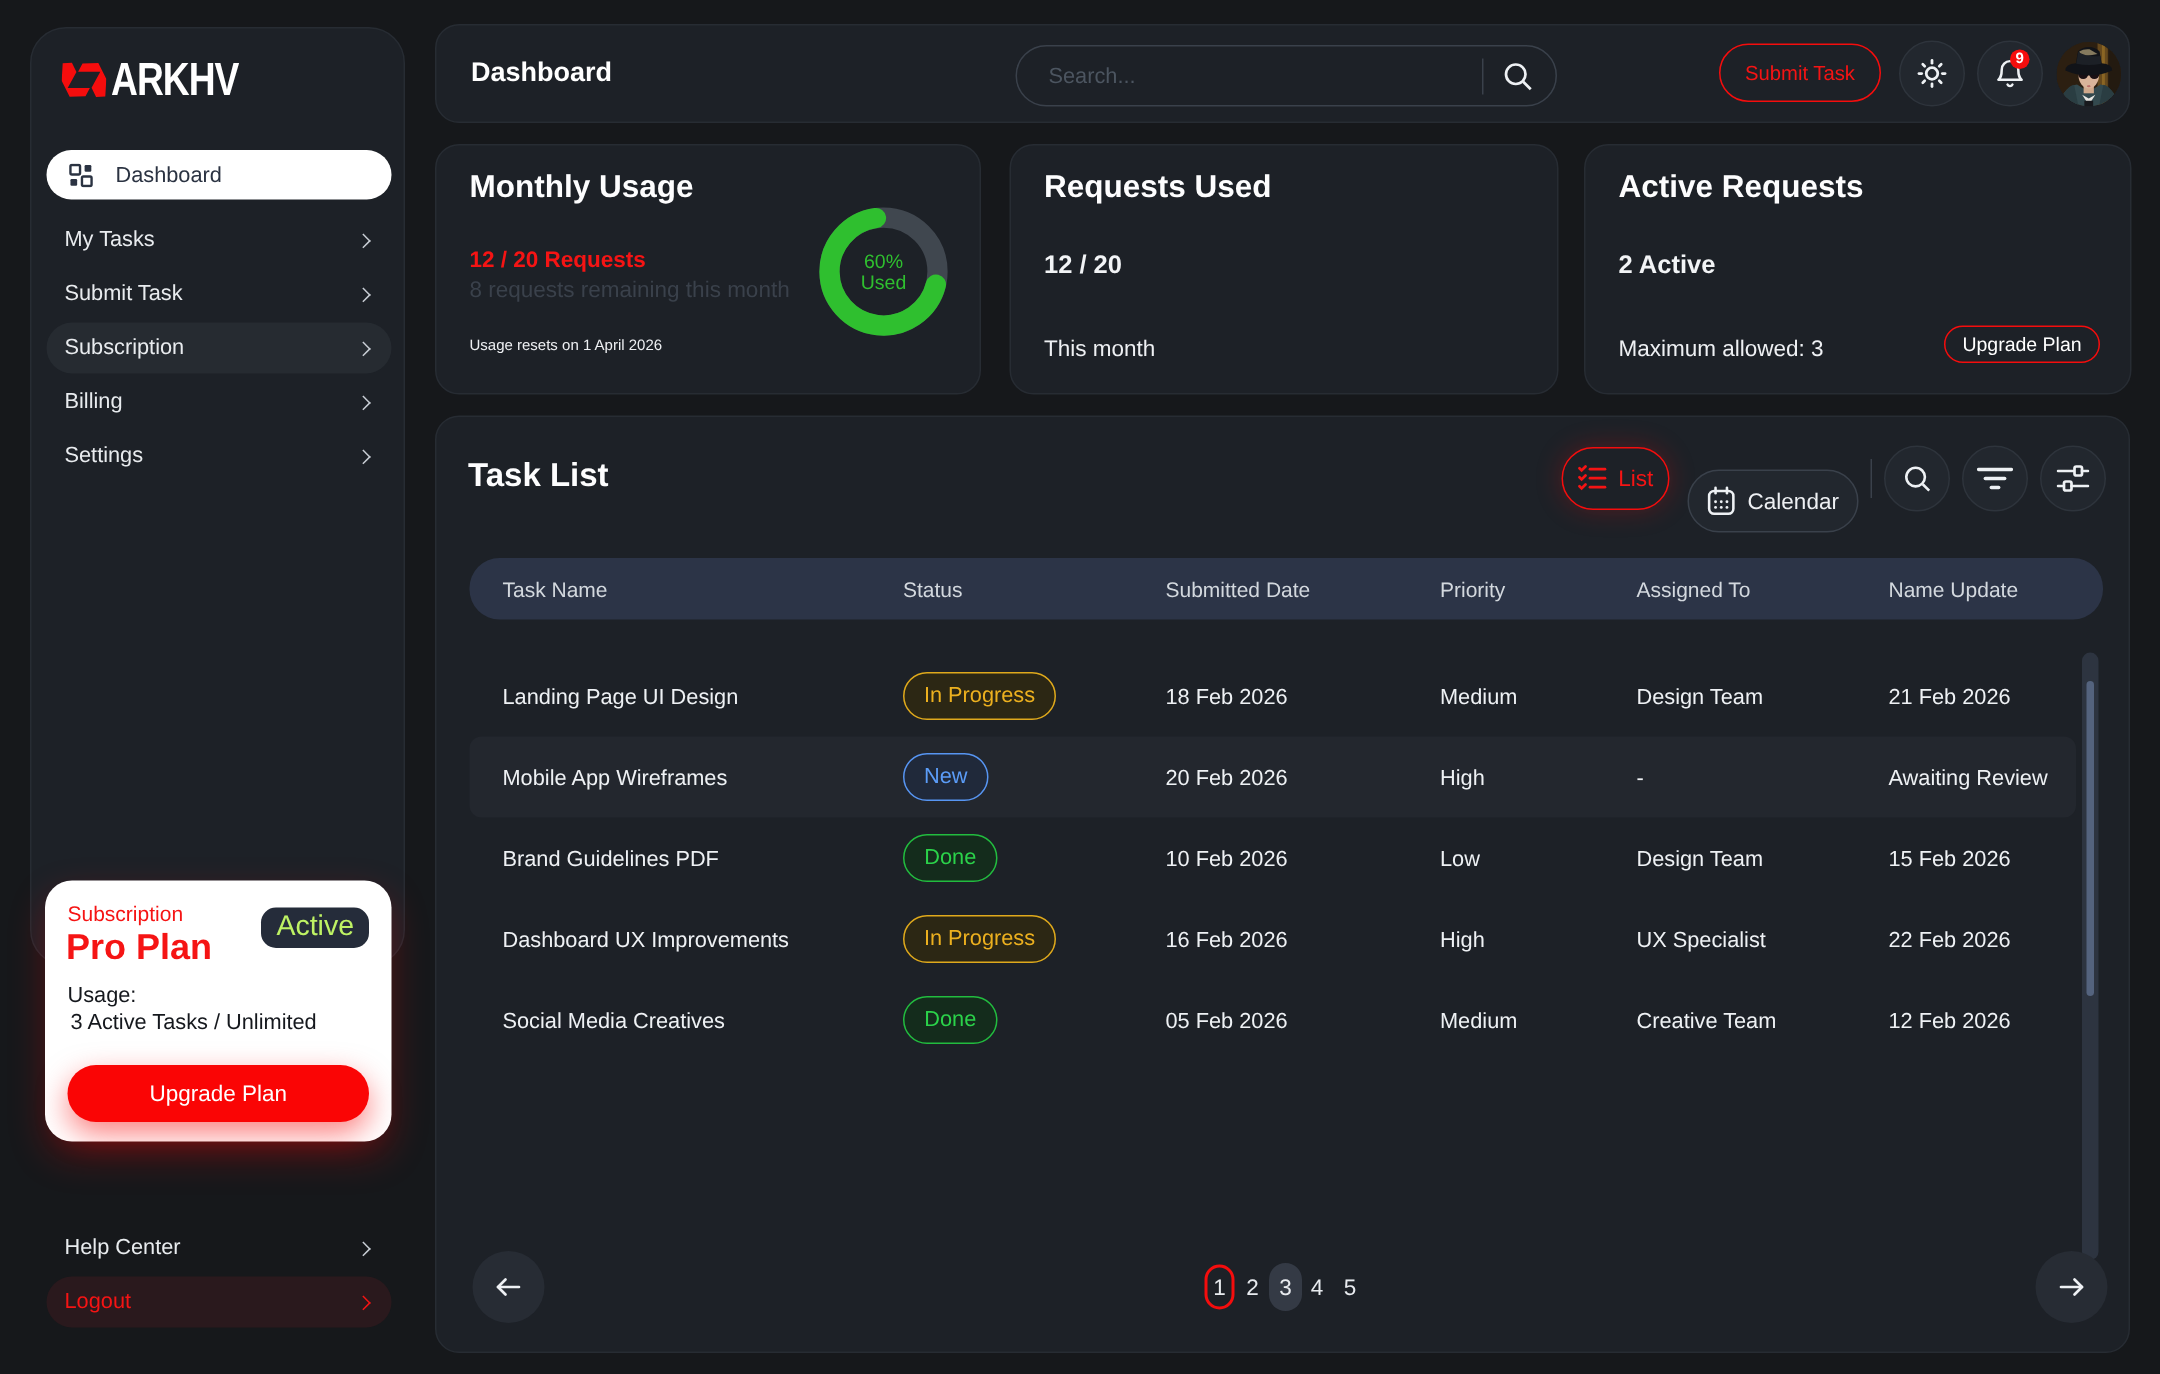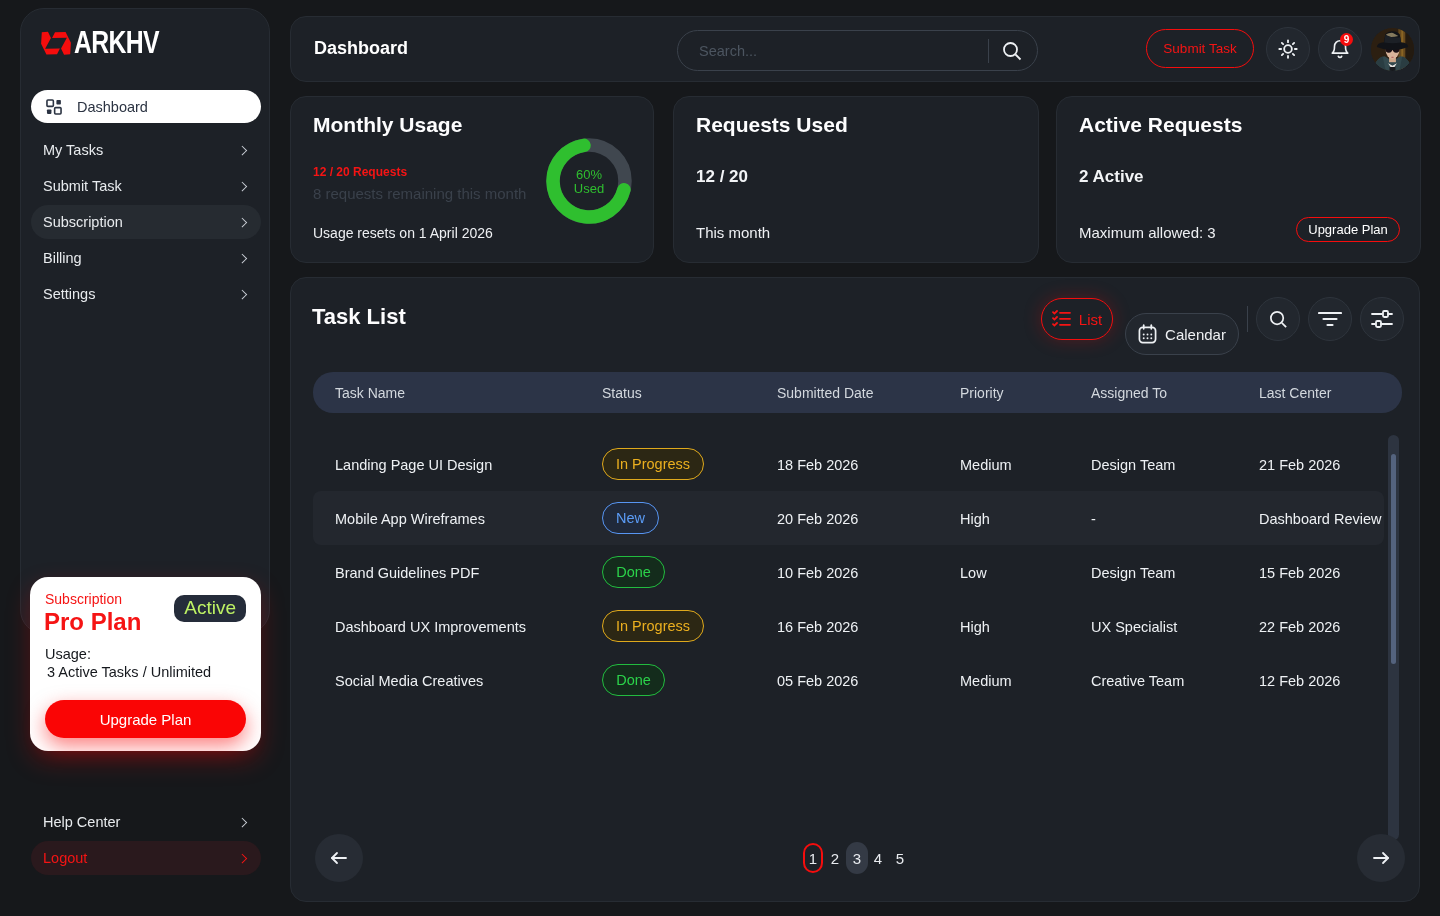--- a/index.html
+++ b/index.html
@@ -1,21 +1,21 @@
 <!DOCTYPE html>
 <html><head>
 <meta charset="utf-8">
 <style>
   * { margin:0; padding:0; box-sizing:border-box; }
   html,body { width:1440px; height:916px; background:#16181b; font-family:"Liberation Sans", sans-serif; overflow:hidden; }
   .panel { position:absolute; background:#1d2127; border:1px solid #272c33; border-radius:16px; }
   svg { display:block; }
 
   
-  #sidebar { left:20px; top:8px; width:250px; height:626px; border-radius:24px; }
+  #sidebar { left:20px; top:18px; width:250px; height:626px; border-radius:24px; }
   #logo-ic { position:absolute; left:20px; top:21.5px; }
   #logo-txt { position:absolute; left:53px; top:15.5px; color:#fff; font-size:31px; font-weight:bold; letter-spacing:-0.8px; transform:scaleX(0.80); transform-origin:left center; }
   .navpill { position:absolute; left:10px; width:230px; height:33px; border-radius:17px; display:flex; align-items:center; }
   #nav-dash { top:81px; background:#fff; color:#2b3342; font-size:14.5px; font-weight:500;}
   #nav-dash .ic { margin-left:15px; margin-right:15px; }
   .menuitem { position:absolute; left:10px; width:230px; height:34px; display:flex; align-items:center; color:#e8ebee; font-size:14.5px; }
   .menuitem span { margin-left:12px; }
   .menuitem .chev { position:absolute; right:16px; margin:0; }
   .chev { width:6.5px; height:6.5px; border-right:1.7px solid #c9ced5; border-top:1.7px solid #c9ced5; transform:rotate(45deg); }
   #mi1 { top:124px; } #mi2 { top:160px; }
@@ -47,23 +47,23 @@
   #btn-bell { left:1027px; top:10px; }
   #bellbadge { position:absolute; left:1049px; top:16px; width:13px; height:13px; background:#f50d0d; border-radius:50%; color:#fff; font-size:10px; font-weight:bold; display:flex; align-items:center; justify-content:center; }
   #avatar { position:absolute; left:1080px; top:11px; width:43px; height:43px; border-radius:50%; overflow:hidden; }
 
   
   .scard { top:96px; height:167px; }
   #c1 { left:290px; width:364px; }
   #c2 { left:673px; width:366px; }
   #c3 { left:1056px; width:365px; }
   .scard .t { position:absolute; left:22px; top:16px; font-size:21px; font-weight:bold; color:#fdfdfe; }
-  #c1 .r1 { position:absolute; left:22px; top:68px; font-size:12px; font-weight:bold; color:#f51414; }
+  #c1 .r1 { position:absolute; left:22px; top:68px; font-size:15px; font-weight:bold; color:#f51414; }
   #c1 .r2 { position:absolute; left:22px; top:88px; font-size:15px; color:#3a414b; }
-  #c1 .r3 { position:absolute; left:22px; top:128px; font-size:14px; color:#eef0f3; }
+  #c1 .r3 { position:absolute; left:22px; top:128px; font-size:10px; color:#eef0f3; }
   .sub1 { position:absolute; left:22px; top:70px; font-size:17px; font-weight:bold; color:#f2f4f6; }
   .sub2 { position:absolute; left:22px; top:127px; font-size:15px; color:#eef0f3; }
   #donut { position:absolute; left:254px; top:40px; }
   #donut text { font-weight:normal; }
   #c3 .upl { position:absolute; left:239px; top:120px; width:104px; height:25px; border:1.5px solid #f50d0d; border-radius:13px; color:#fff; font-size:13px; display:flex; align-items:center; justify-content:center; }
 
   
   #tasks { left:290px; top:277px; width:1130px; height:625px; }
   #tasks .t { position:absolute; left:21px; top:26px; font-size:22px; font-weight:bold; color:#fdfdfe; }
   .pillbtn { position:absolute; top:20px; height:42px; border-radius:21px; display:flex; align-items:center; justify-content:center; font-size:15px; }
@@ -299,38 +299,38 @@
       <rect x="5" y="11" width="5" height="6" rx="1.2"></rect>
     </svg>
   </div>
 
   <div id="thead">
     <div class="hcol x1">Task Name</div>
     <div class="hcol x2">Status</div>
     <div class="hcol x3">Submitted Date</div>
     <div class="hcol x4">Priority</div>
     <div class="hcol x5">Assigned To</div>
-    <div class="hcol x6">Last Center</div>
+    <div class="hcol x6">Name Update</div>
   </div>
 
   <div class="row" style="top:159px">
     <div class="col x1">Landing Page UI Design</div>
     <div class="spill sp-prog">In Progress</div>
     <div class="col x3">18 Feb 2026</div>
     <div class="col x4">Medium</div>
     <div class="col x5">Design Team</div>
     <div class="col x6">21 Feb 2026</div>
   </div>
   <div class="row alt" style="top:213px">
     <div class="col x1">Mobile App Wireframes</div>
     <div class="spill sp-new">New</div>
     <div class="col x3">20 Feb 2026</div>
     <div class="col x4">High</div>
     <div class="col x5">-</div>
-    <div class="col x6">Dashboard Review</div>
+    <div class="col x6">Awaiting Review</div>
   </div>
   <div class="row" style="top:267px">
     <div class="col x1">Brand Guidelines PDF</div>
     <div class="spill sp-done">Done</div>
     <div class="col x3">10 Feb 2026</div>
     <div class="col x4">Low</div>
     <div class="col x5">Design Team</div>
     <div class="col x6">15 Feb 2026</div>
   </div>
   <div class="row" style="top:321px">

